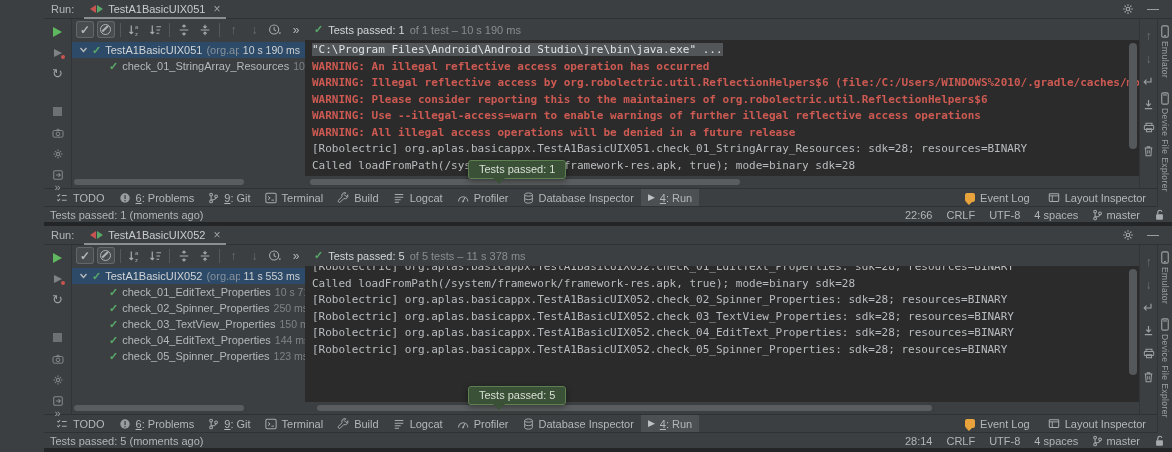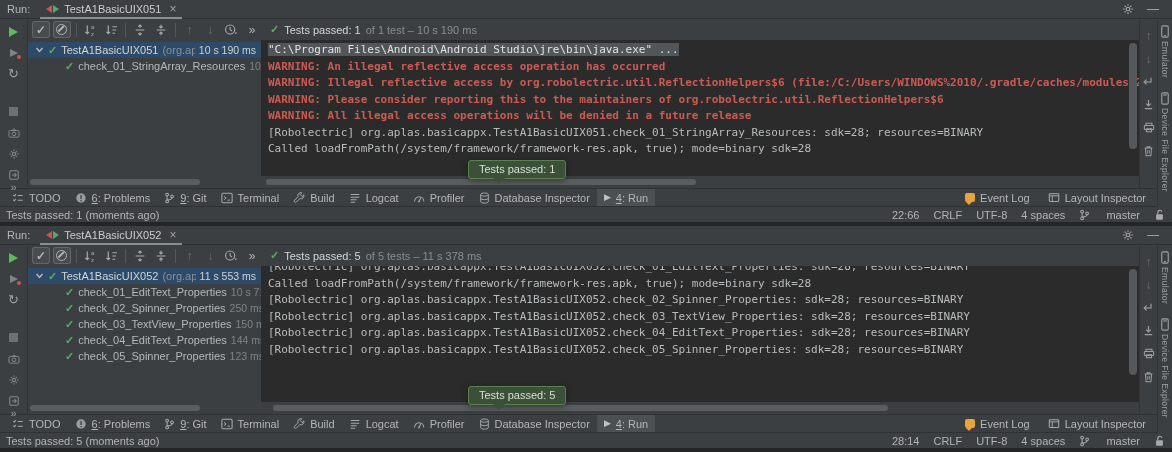--- a/index.html
+++ b/index.html
@@ -1,17 +1,17 @@
 <!DOCTYPE html>
 <html><head>
 <meta charset="utf-8">
 <style>
   html,body{margin:0;padding:0;}
   body{width:1172px;height:452px;background:#232527;font-family:"Liberation Sans",sans-serif;overflow:hidden;}
-  .panel{position:relative;height:226px;background:#3c3f41;overflow:hidden;box-sizing:border-box;}
+  .panel{position:relative;height:226px;background:#3c3f41;overflow:hidden;box-sizing:border-box;padding-left:44px;}
   
   .tabbar{height:19px;display:flex;align-items:center;background:#3c3f41;border-bottom:1px solid #2f3234;box-sizing:border-box;padding-left:7px;}
   .runlbl{font-size:11px;color:#b4b7b9;margin-right:10px;}
   .tab{display:flex;align-items:center;gap:5px;height:100%;padding:0 6px;position:relative;}
   .tab::after{content:"";position:absolute;left:0;right:0;bottom:-1px;height:2px;background:#8b8e90;}
   .tabtitle{font-size:11px;color:#c9cbcd;}
   .tabclose{color:#9fa2a4;font-size:12px;margin-left:3px;line-height:1;}
   .sp{flex:1;}
   .wicon{margin-right:13px;color:#a7aaac;font-size:12px;display:flex;align-items:center;line-height:1;}
   
@@ -70,21 +70,21 @@
   .twb{display:flex;align-items:center;gap:5px;padding:0 7px;height:100%;}
   .twb.active{background:#4c5052;}
   .twl u{text-decoration:underline;}
   .twic{display:flex;align-items:center;line-height:1;}
   .twright{margin-left:auto;display:flex;align-items:center;gap:18px;}
   .twrit{display:flex;align-items:center;gap:5px;}
   
   .sbar{height:16px;display:flex;align-items:center;background:#3c3f41;border-top:1px solid #2f3234;box-sizing:border-box;font-size:11px;color:#b2b4b6;padding:0 7px 0 6px;}
   .sright{margin-left:auto;display:flex;align-items:center;gap:14px;}
   .sitem{color:#b2b4b6;}
-  .brgrp{display:flex;align-items:flex-end;gap:16px;}
+  .brgrp{display:flex;align-items:flex-end;gap:3px;}
   .bgap{height:4px;background:#232527;}
   
   .balloon{position:absolute;left:468px;top:160px;background:#3a5138;border:1px solid #5d8050;border-radius:3px;color:#d9dfd5;font-size:11px;padding:2px 10px 3px;z-index:6;box-shadow:0 2px 6px rgba(0,0,0,.4);}
   .balloon::after{content:"";position:absolute;left:24px;bottom:-6px;border-left:6px solid transparent;border-right:6px solid transparent;border-top:6px solid #3a5138;}
   
   .ic svg{vertical-align:middle;display:block;}
   .playtri{width:0;height:0;border-top:5px solid transparent;border-bottom:5px solid transparent;border-left:9px solid #5fb760;display:inline-block;}
   .playtri.gray{border-top-width:4.5px;border-bottom-width:4.5px;border-left:8px solid #808385;}
   .rfwrap{position:relative;display:inline-flex;}
   .rdot{position:absolute;right:-3px;bottom:-2px;width:4px;height:4px;border-radius:50%;background:#c75450;}
@@ -240,20 +240,21 @@
               <span class="ck">✓</span>
               <span class="cname">check_01_StringArray_Resources</span>
               <span class="tdur">10 s 190 ms</span>
             </div>
           </div>
         <div class="console">
             <div class="cline"><span class="selspan">"C:\Program Files\Android\Android Studio\jre\bin\java.exe" ...</span></div>
             <div class="cline warn">WARNING: An illegal reflective access operation has occurred</div>
             <div class="cline warn">WARNING: Illegal reflective access by org.robolectric.util.ReflectionHelpers$6 (file:/C:/Users/WINDOWS%2010/.gradle/caches/modules-2/files-2.</div>
             <div class="cline warn">WARNING: Please consider reporting this to the maintainers of org.robolectric.util.ReflectionHelpers$6</div>
+            <div class="cline warn">WARNING: Use --illegal-access=warn to enable warnings of further illegal reflective access operations</div>
             <div class="cline warn">WARNING: All illegal access operations will be denied in a future release</div>
             <div class="cline">[Robolectric] org.aplas.basicappx.TestA1BasicUIX051.check_01_StringArray_Resources: sdk=28; resources=BINARY</div>
             <div class="cline">Called loadFromPath(/system/framework/framework-res.apk, true); mode=binary sdk=28</div>
           </div>
       </div>
       <div class="hscroll">
         <div class="thumb t-tree"></div>
         <div class="thumb t-con"></div>
       </div>
     </div>

